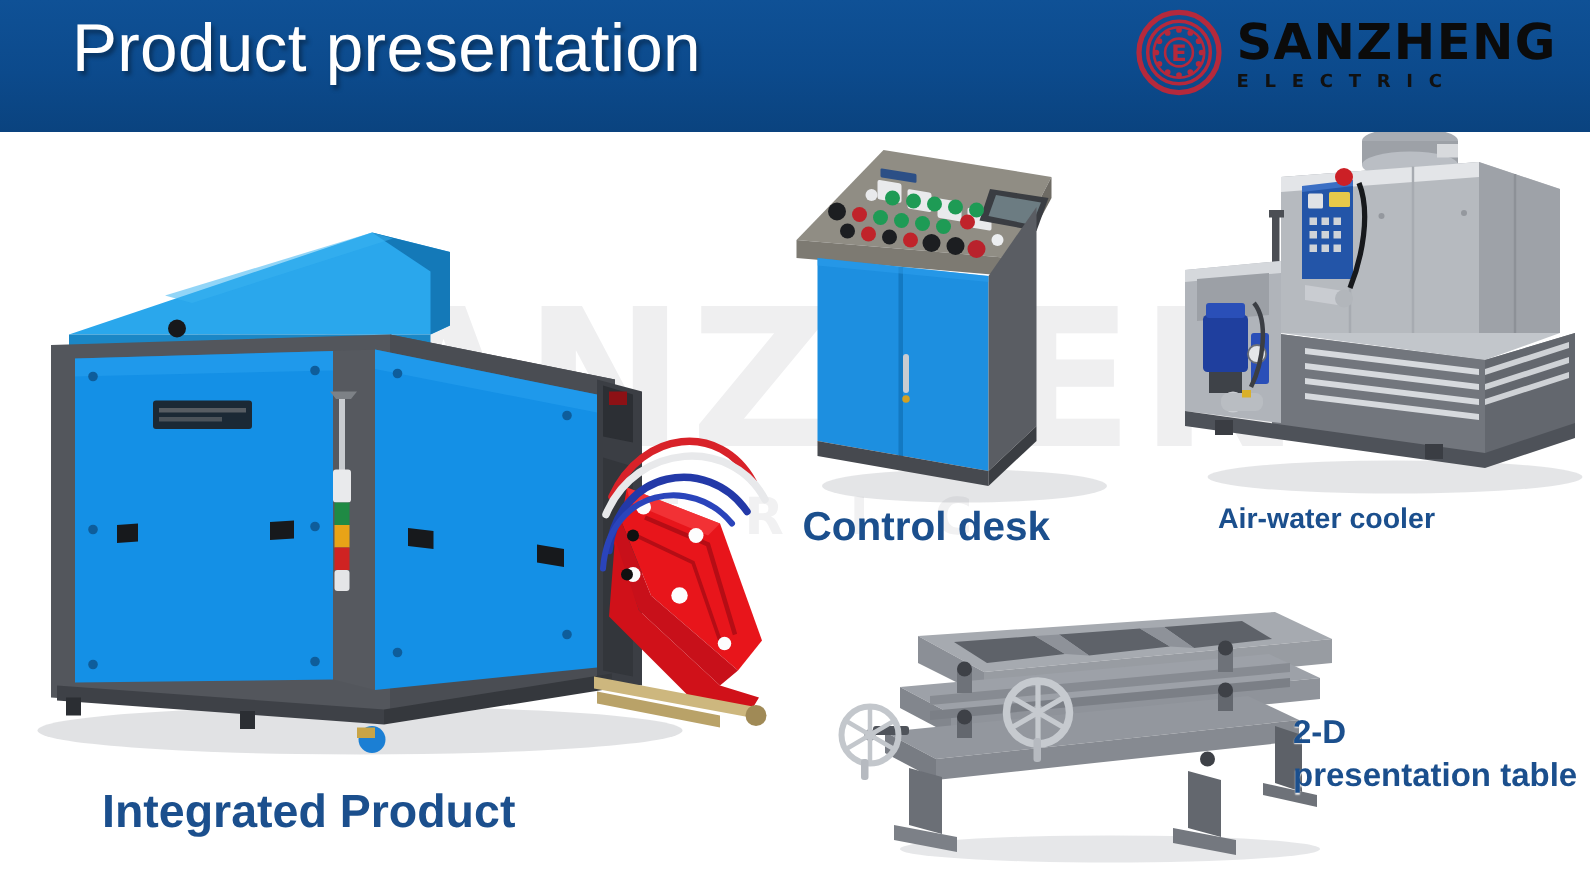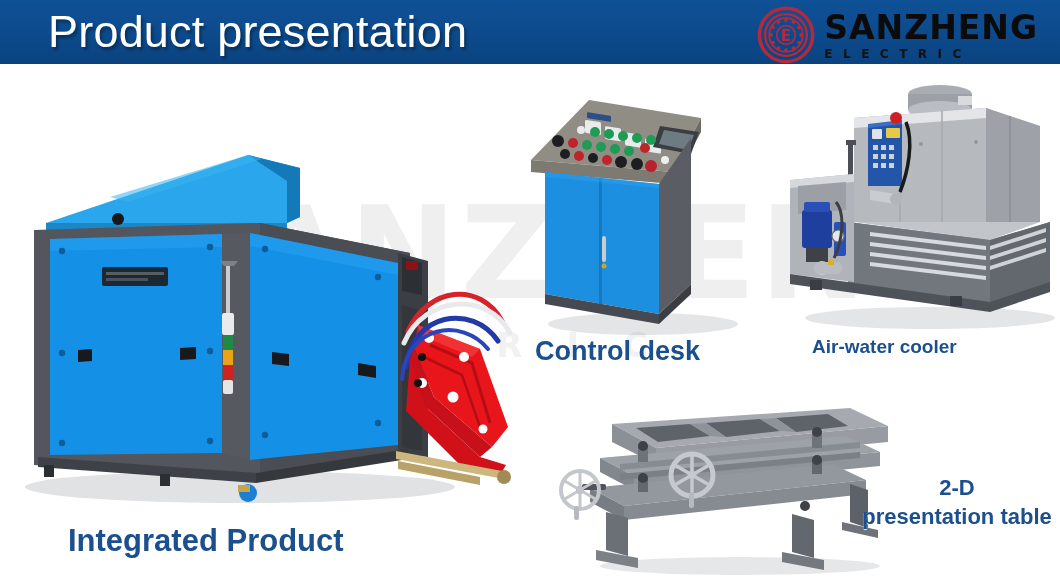--- a/index.html
+++ b/index.html
@@ -1,20 +1,20 @@
 <!DOCTYPE html>
 <html><head>
 <meta charset="utf-8">
 <style>
   html,body{margin:0;padding:0;background:#fff;}
   body{width:1060px;height:585px;overflow:hidden;font-family:"Liberation Sans",sans-serif;}
   #slide{position:relative;width:1060px;height:585px;background:#ffffff;overflow:hidden;}
 
   
-  .header{position:absolute;left:0;top:0;width:1060px;height:64px;
+  .header{position:absolute;left:0;top:0;width:1060px;height:88px;
           background:linear-gradient(180deg,#0f5196 0%,#0c4a8c 55%,#0a437f 100%);}
   .header-title{position:absolute;left:48px;top:6px;font-size:45px;font-weight:400;
           color:#ffffff;letter-spacing:.2px;white-space:nowrap;
           text-shadow:2px 3px 3px rgba(0,0,0,.35);}
   .logo-wrap{position:absolute;right:22px;top:4px;height:62px;display:flex;align-items:center;gap:9px;}
   .logo-mark{width:58px;height:58px;position:relative;flex:0 0 auto;}
   .logo-text{display:flex;flex-direction:column;justify-content:center;line-height:1;}
   .logo-name{font-size:33px;font-weight:bold;color:#0b0b0b;letter-spacing:1px;
              font-family:"DejaVu Sans","Liberation Sans",sans-serif;}
   .logo-sub{font-size:12px;font-weight:bold;color:#111;letter-spacing:10.5px;margin-top:4px;
@@ -29,21 +29,21 @@
           letter-spacing:44px;white-space:nowrap;
           font-family:"DejaVu Sans","Liberation Sans",sans-serif;}
   .wm-mark{position:absolute;left:110px;top:12px;width:150px;height:150px;opacity:.55;}
 
   
   .plabel{position:absolute;font-weight:bold;color:#1b4f8d;white-space:nowrap;
           text-shadow:0 1px 1px rgba(255,255,255,.9);}
   #label-welder{left:68px;top:523px;font-size:31px;}
   #label-desk{left:535px;top:336px;font-size:27px;text-align:right;}
   #label-cooler{left:812px;top:336px;font-size:19px;}
-  #label-table{left:862px;top:474px;font-size:22px;text-align:center;width:190px;line-height:1.3;}
+  #label-table{left:862px;top:474px;font-size:22px;width:190px;line-height:1.3;}
   #label-table .l2{display:block;}
 
   
   #welder{position:absolute;left:10px;top:135px;width:520px;height:380px;}
 
   
   #desk{position:absolute;left:523px;top:88px;width:230px;height:250px;}
 
   
   #cooler{position:absolute;left:790px;top:82px;width:270px;height:250px;}

